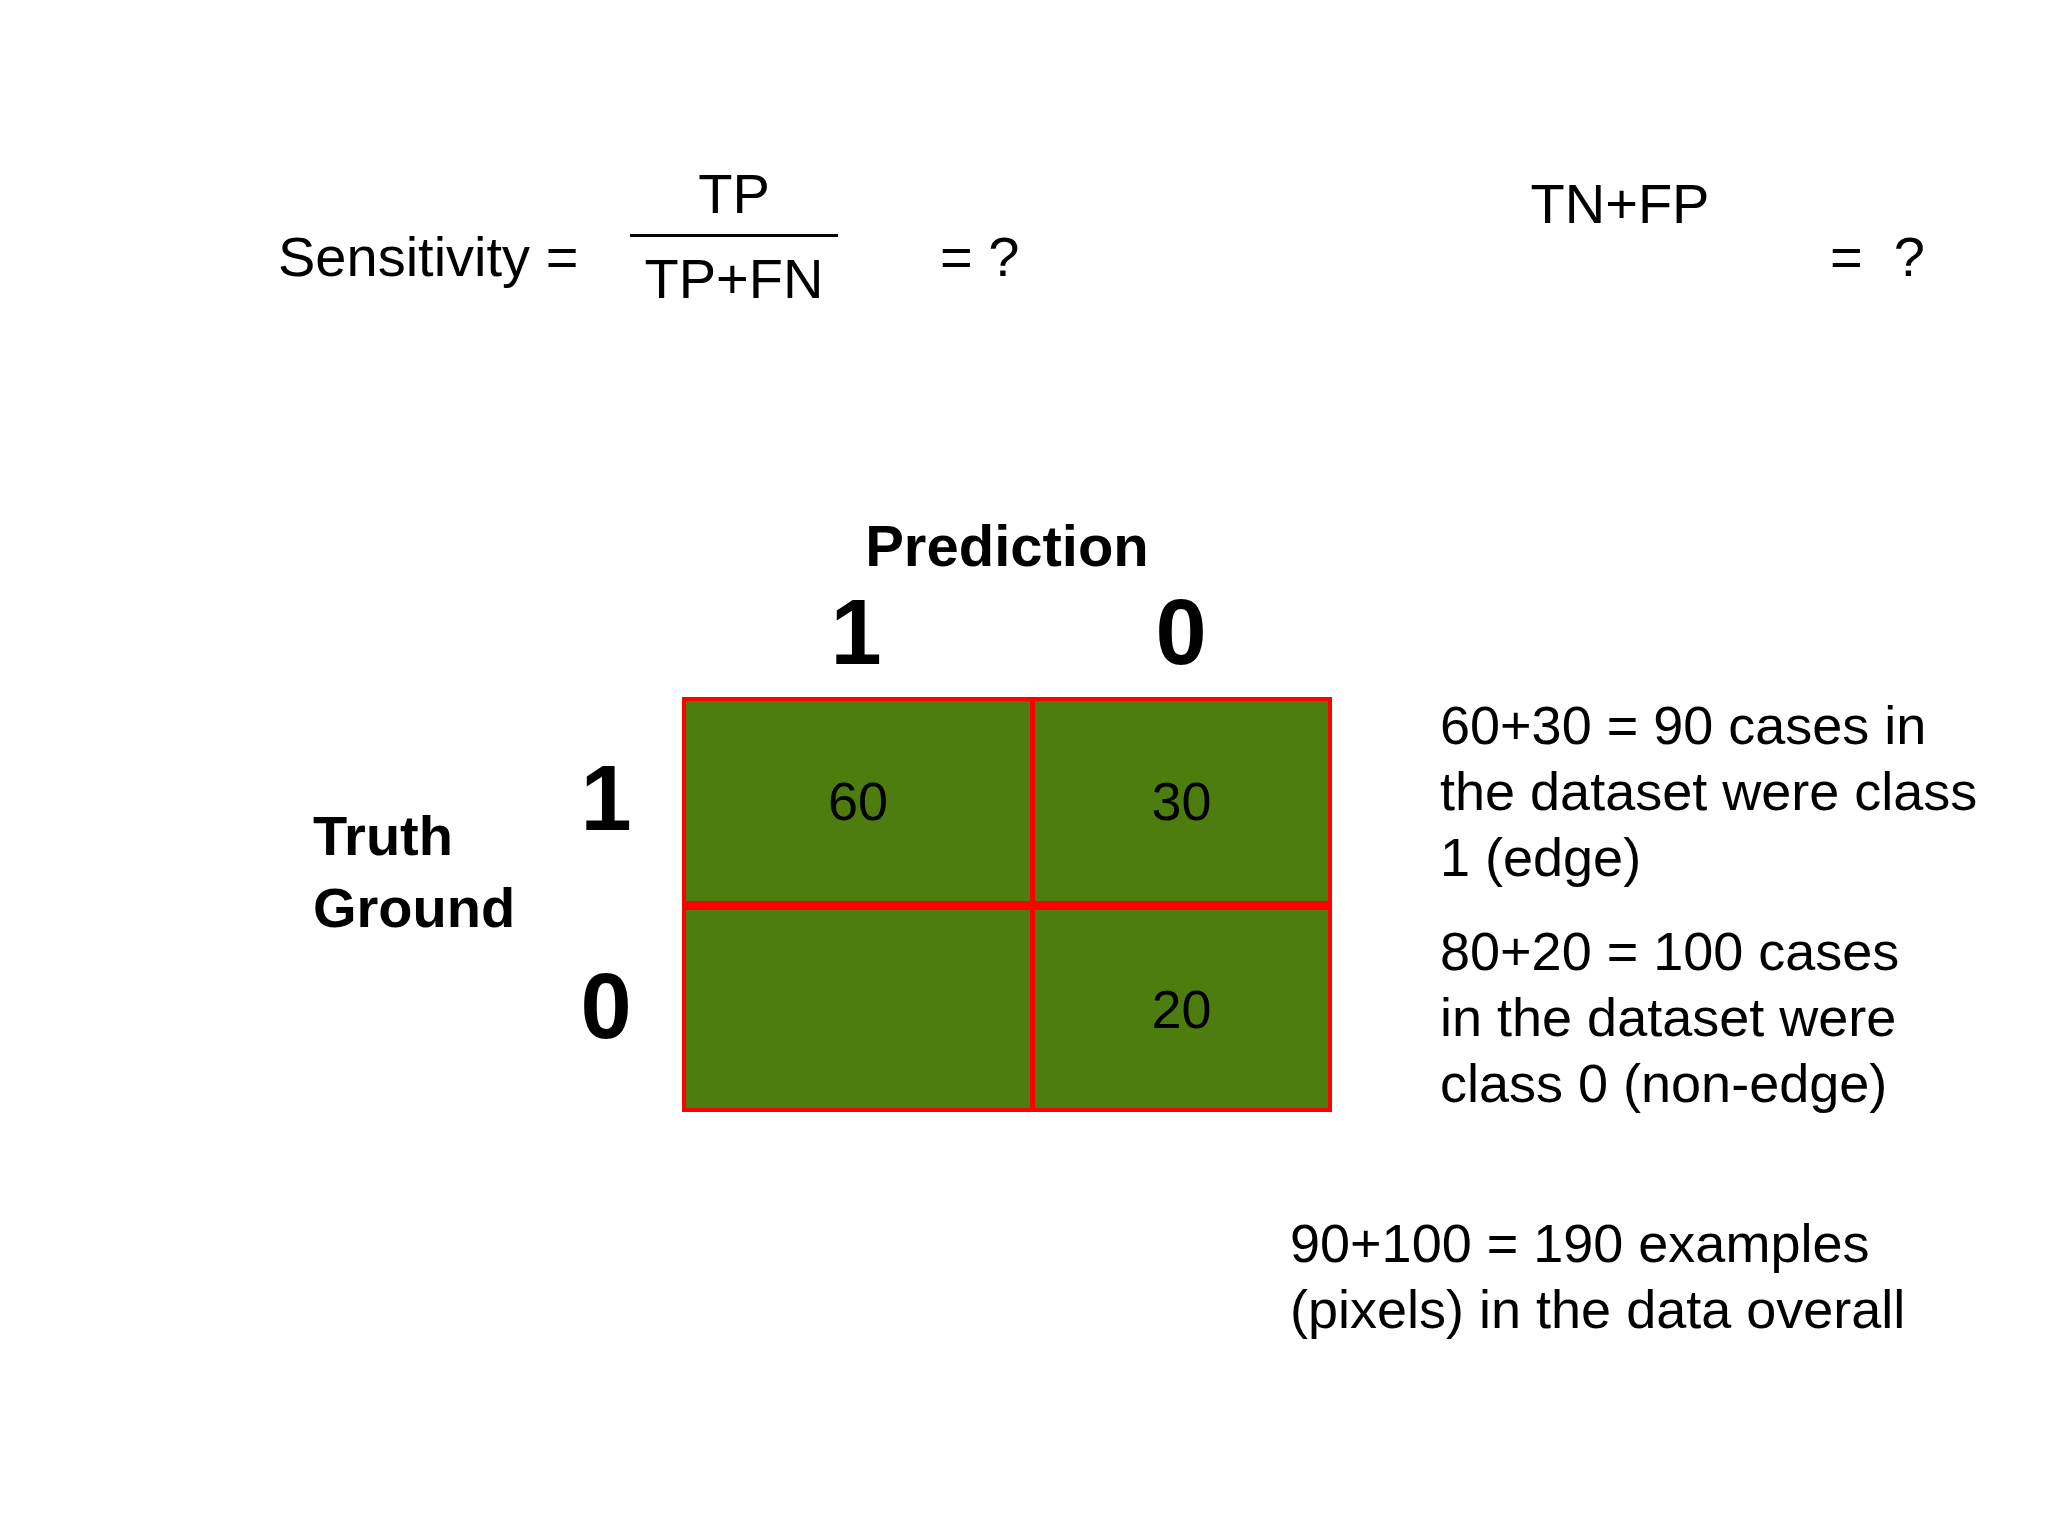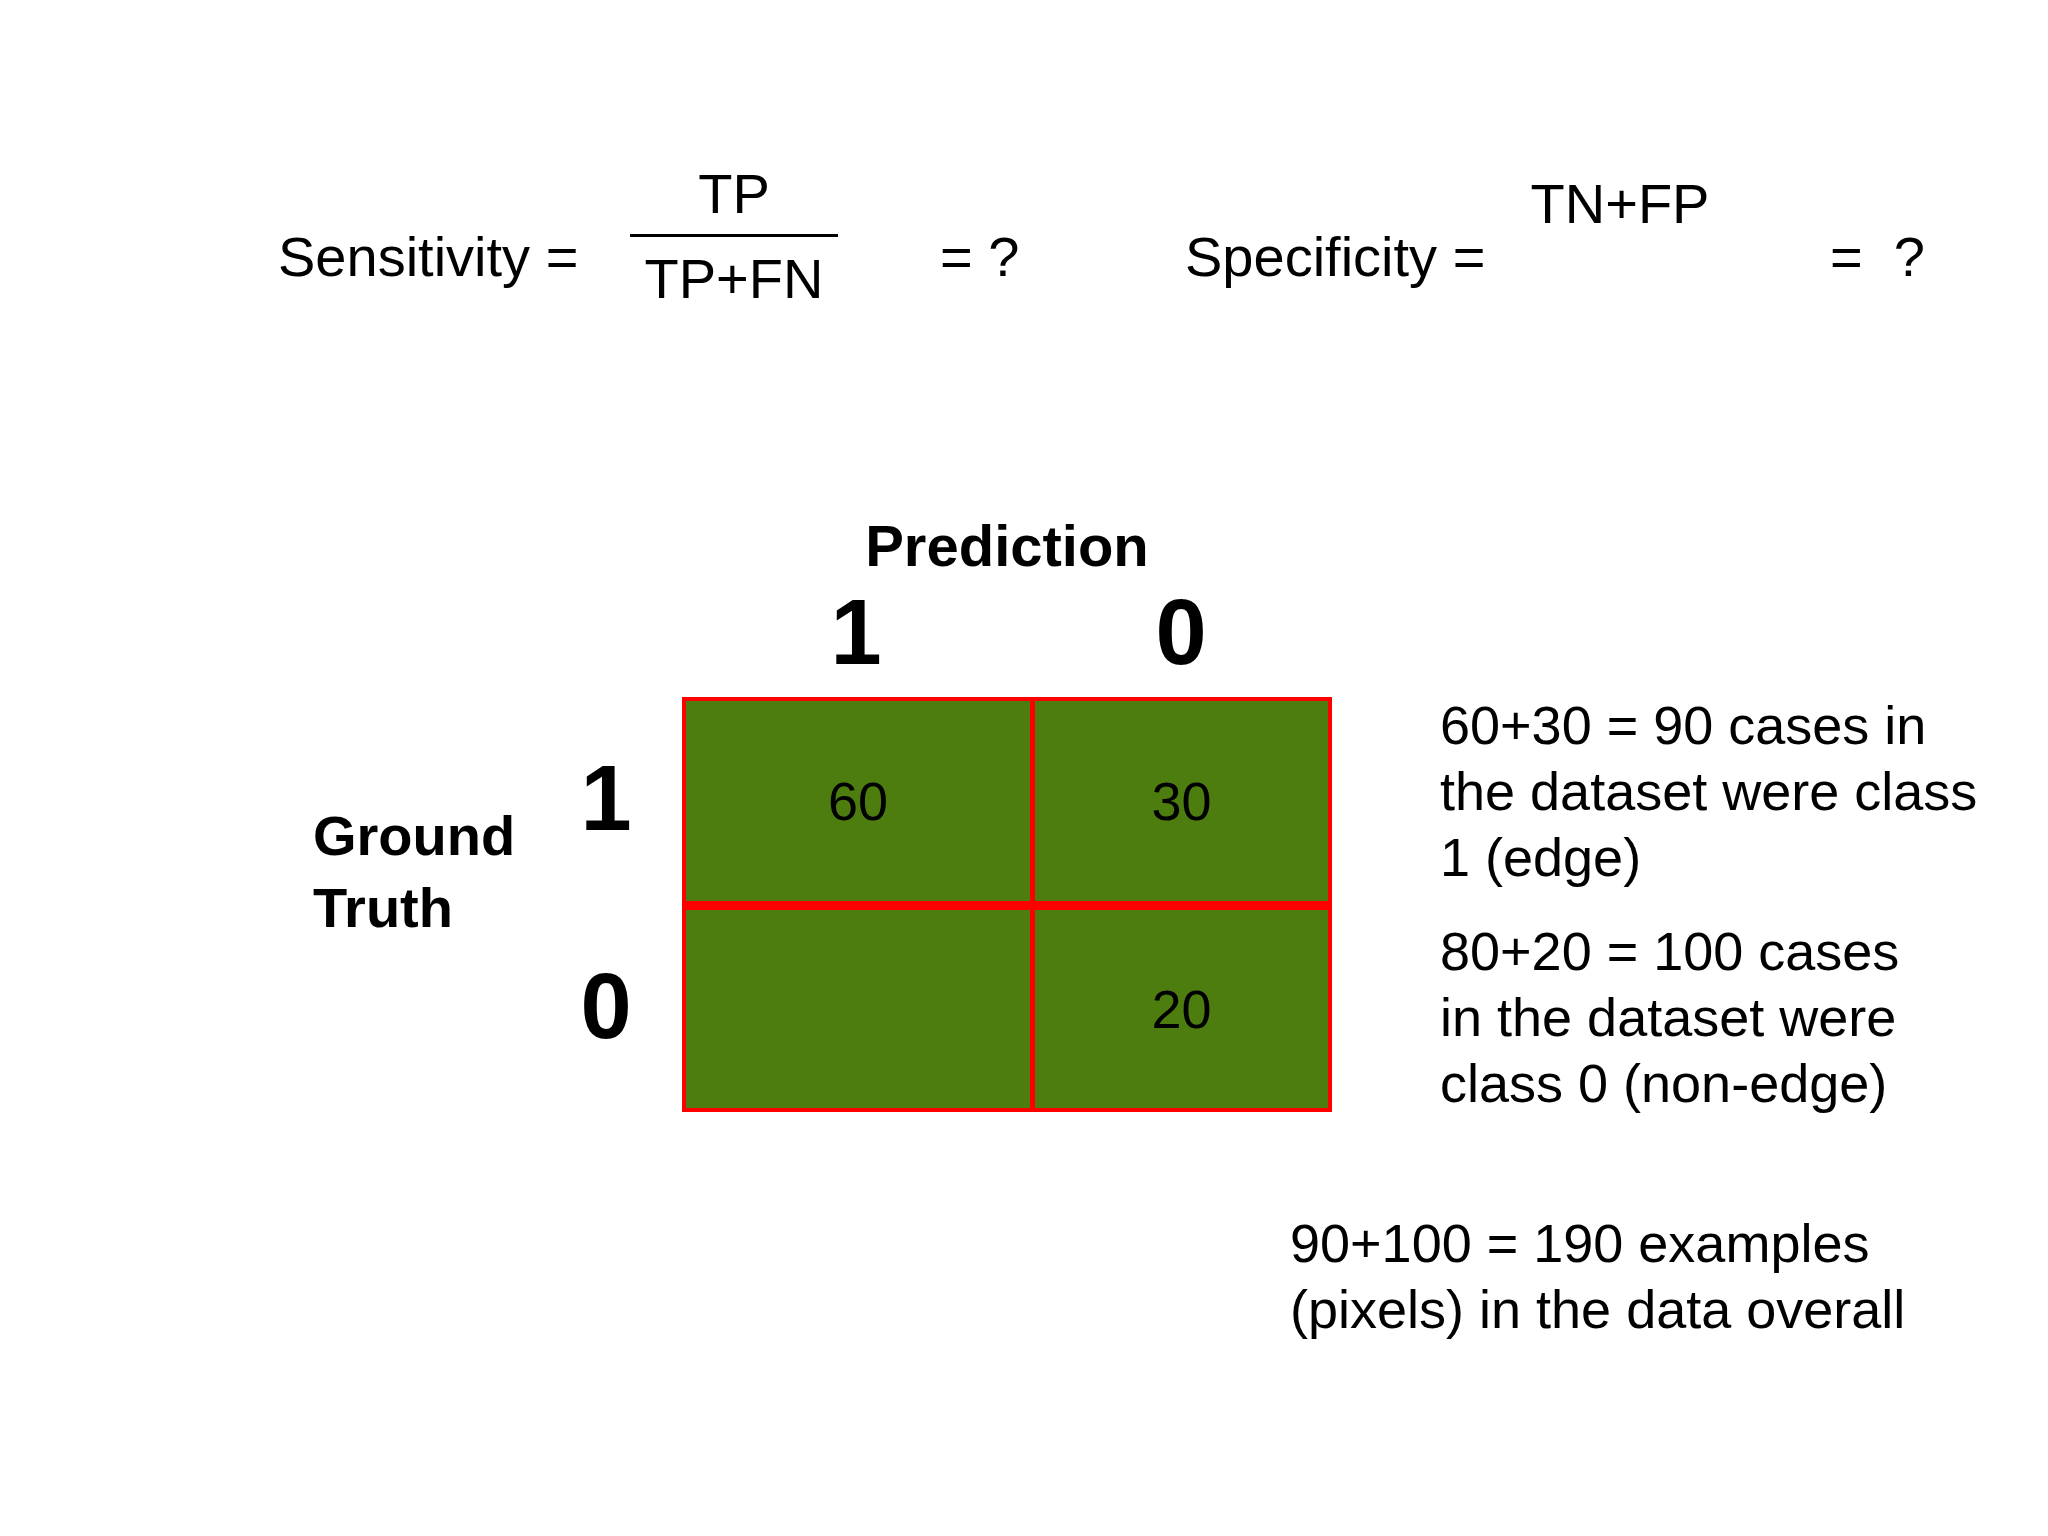--- a/index.html
+++ b/index.html
@@ -86,34 +86,33 @@
 
 <div class="slide">
 
   <span class="abs f-label" style="left:278px; top:225px;">Sensitivity =</span>
   <div class="abs fraction" style="left:630px; top:162px; width:208px;">
     <div class="num">TP</div>
     <div class="den">TP+FN</div>
   </div>
   <span class="abs f-result" style="left:940px; top:225px;">= ?</span>
 
-  <span class="abs f-label" style="left:1185px; top:225px;">Specificity =</span>
   <div class="abs fraction" style="left:1516px; top:162px; width:208px;">
     <div class="den">TN+FP</div>
   </div>
   <span class="abs f-result" style="left:1830px; top:225px;">=  ?</span>
 
   <div class="abs axis-title" style="left:682px; top:512px; width:650px;">Prediction</div>
 
   <div class="abs big-digit" style="left:682px; top:586px; width:348px;">1</div>
   <div class="abs big-digit" style="left:1030px; top:586px; width:302px;">0</div>
 
   <div class="abs gt-label" style="left:313px; top:800px;">
+    <div>Truth</div>
     <div>Ground</div>
-    <div>Truth</div>
   </div>
 
   <div class="abs big-digit" style="left:560px; top:752px; width:92px;">1</div>
   <div class="abs big-digit" style="left:560px; top:960px; width:92px;">0</div>
 
   <div class="abs grid" style="left:682px; top:697px; width:650px; height:415px;">
     <div class="vline"></div>
     <div class="hline"></div>
     <div class="cell cell-tp">60</div>
     <div class="cell cell-fn">30</div>

